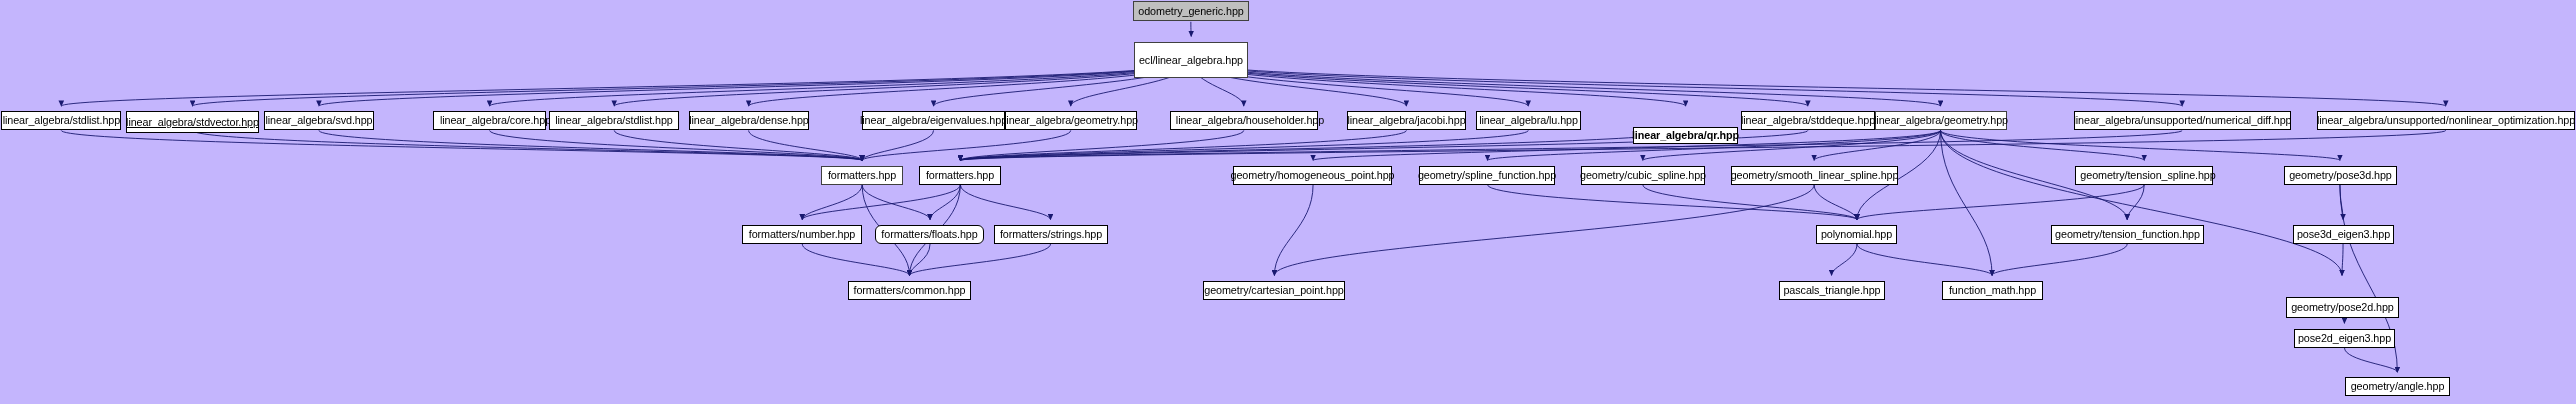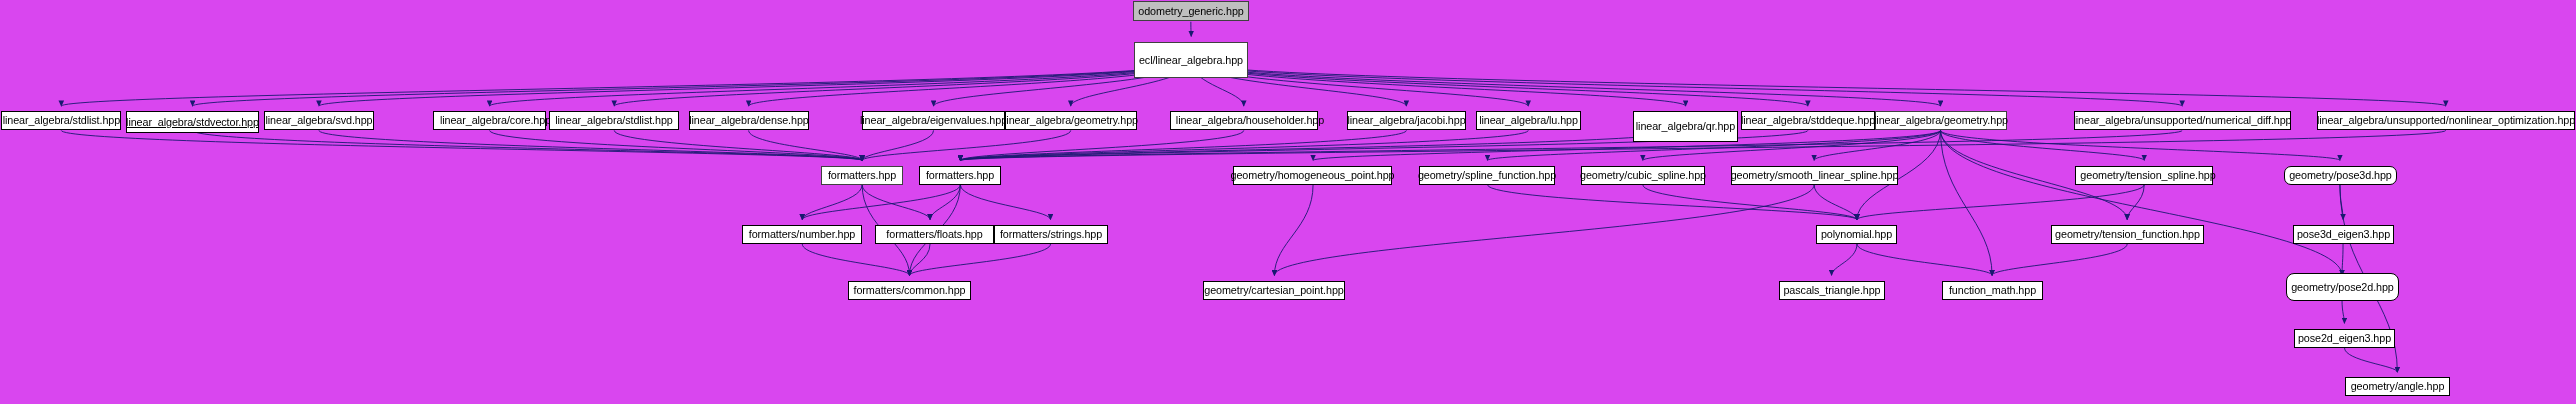--- a/index.html
+++ b/index.html
@@ -4,21 +4,21 @@
 <style>
   html, body {
     margin: 0;
     padding: 0;
     background: #ffffff;
   }
   #graph-root {
     position: relative;
     width: 2576px;
     height: 405px;
-    background: #d946ef;
+    background: #c4b5fd;
     font-family: "Liberation Sans", sans-serif;
     overflow: hidden;
   }
   #edge-layer {
     position: absolute;
     left: 0;
     top: 0;
     width: 2576px;
     height: 405px;
     pointer-events: none;
@@ -164,21 +164,21 @@
       </div>
       <div class="node" style="left: 1170px; top: 111px; width: 148px; height: 19px; padding-left: 12px;">
         <span class="node-label">linear_algebra/householder.hpp</span>
       </div>
       <div class="node" style="left: 1347px; top: 111px; width: 119px; height: 19px;">
         <span class="node-label">linear_algebra/jacobi.hpp</span>
       </div>
       <div class="node" style="left: 1476px; top: 111px; width: 105px; height: 19px; justify-content: center;">
         <span class="node-label">linear_algebra/lu.hpp</span>
       </div>
-      <div class="node" style="left: 1633px; top: 111px; width: 105px; height: 31px;">
+      <div class="node" style="left: 1633px; top: 127px; width: 105px; height: 17px; font-weight: bold;">
         <span class="node-label">linear_algebra/qr.hpp</span>
       </div>
       <div class="node" style="left: 1741px; top: 111px; width: 134px; height: 19px;">
         <span class="node-label">linear_algebra/stddeque.hpp</span>
       </div>
       <div class="node hl" style="left: 1875px; top: 111px; width: 132px; height: 19px;">
         <span class="node-label">linear_algebra/geometry.hpp</span>
       </div>
       <div class="node" style="left: 2074px; top: 111px; width: 217px; height: 19px;">
         <span class="node-label">linear_algebra/unsupported/numerical_diff.hpp</span>
@@ -200,27 +200,27 @@
       </div>
       <div class="node" style="left: 1581px; top: 166px; width: 124px; height: 19px;">
         <span class="node-label">geometry/cubic_spline.hpp</span>
       </div>
       <div class="node" style="left: 1731px; top: 166px; width: 167px; height: 19px;">
         <span class="node-label">geometry/smooth_linear_spline.hpp</span>
       </div>
       <div class="node" style="left: 2075px; top: 166px; width: 138px; height: 19px; padding-left: 8px;">
         <span class="node-label">geometry/tension_spline.hpp</span>
       </div>
-      <div class="node" style="left: 2284px; top: 166px; width: 113px; height: 19px; border-radius: 7px;">
+      <div class="node" style="left: 2284px; top: 166px; width: 113px; height: 19px;">
         <span class="node-label">geometry/pose3d.hpp</span>
       </div>
       <div class="node" style="left: 742px; top: 225px; width: 120px; height: 19px;">
         <span class="node-label">formatters/number.hpp</span>
       </div>
-      <div class="node" style="left: 875px; top: 225px; width: 119px; height: 19px;">
+      <div class="node" style="left: 875px; top: 225px; width: 109px; height: 19px; border-radius: 6px;">
         <span class="node-label">formatters/floats.hpp</span>
       </div>
       <div class="node" style="left: 994px; top: 225px; width: 114px; height: 19px;">
         <span class="node-label">formatters/strings.hpp</span>
       </div>
       <div class="node" style="left: 1816px; top: 225px; width: 81px; height: 19px;">
         <span class="node-label">polynomial.hpp</span>
       </div>
       <div class="node" style="left: 2051px; top: 225px; width: 153px; height: 19px;">
         <span class="node-label">geometry/tension_function.hpp</span>
@@ -233,21 +233,21 @@
       </div>
       <div class="node" style="left: 1203px; top: 281px; width: 142px; height: 19px;">
         <span class="node-label">geometry/cartesian_point.hpp</span>
       </div>
       <div class="node" style="left: 1779px; top: 281px; width: 106px; height: 19px;">
         <span class="node-label">pascals_triangle.hpp</span>
       </div>
       <div class="node" style="left: 1942px; top: 281px; width: 101px; height: 19px;">
         <span class="node-label">function_math.hpp</span>
       </div>
-      <div class="node" style="left: 2286px; top: 273px; width: 113px; height: 28px; border-radius: 8px;">
+      <div class="node" style="left: 2286px; top: 297px; width: 113px; height: 21px;">
         <span class="node-label">geometry/pose2d.hpp</span>
       </div>
       <div class="node" style="left: 2294px; top: 329px; width: 101px; height: 19px;">
         <span class="node-label">pose2d_eigen3.hpp</span>
       </div>
       <div class="node" style="left: 2345px; top: 377px; width: 105px; height: 19px;">
         <span class="node-label">geometry/angle.hpp</span>
       </div>
     </div>
 </div>

